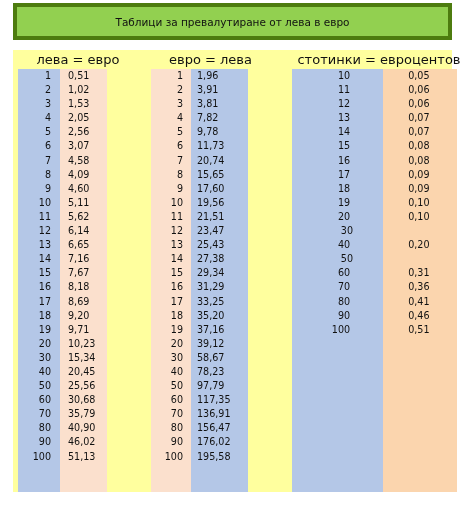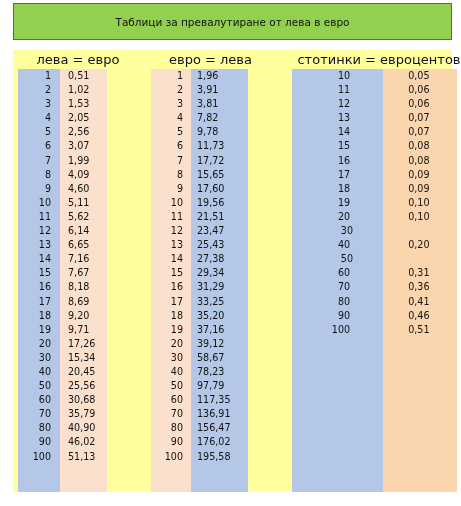--- a/index.html
+++ b/index.html
@@ -24,21 +24,21 @@
   }
 
   
   .banner {
     position: absolute;
     left: 13px;
     top: 3px;
     width: 439px;
     height: 37px;
     background: #92d050;
-    border: 1px solid #4d7c0f;
+    border: 4px solid #4d7c0f;
     box-sizing: border-box;
     display: flex;
     flex-direction: column;
     align-items: center;
     justify-content: center;
     gap: 1px;
   }
   .banner-line {
     font-size: 10.5px;
     color: #111111;
@@ -163,21 +163,21 @@
             <div class="row">
               <div class="cell k">5</div>
               <div class="cell v">2,56</div>
             </div>
             <div class="row">
               <div class="cell k">6</div>
               <div class="cell v">3,07</div>
             </div>
             <div class="row">
               <div class="cell k">7</div>
-              <div class="cell v">1,99</div>
+              <div class="cell v">4,58</div>
             </div>
             <div class="row">
               <div class="cell k">8</div>
               <div class="cell v">4,09</div>
             </div>
             <div class="row">
               <div class="cell k">9</div>
               <div class="cell v">4,60</div>
             </div>
             <div class="row">
@@ -215,21 +215,21 @@
             <div class="row">
               <div class="cell k">18</div>
               <div class="cell v">9,20</div>
             </div>
             <div class="row">
               <div class="cell k">19</div>
               <div class="cell v">9,71</div>
             </div>
             <div class="row">
               <div class="cell k">20</div>
-              <div class="cell v">17,26</div>
+              <div class="cell v">10,23</div>
             </div>
             <div class="row">
               <div class="cell k">30</div>
               <div class="cell v">15,34</div>
             </div>
             <div class="row">
               <div class="cell k">40</div>
               <div class="cell v">20,45</div>
             </div>
             <div class="row">
@@ -285,21 +285,21 @@
             <div class="row">
               <div class="cell k">5</div>
               <div class="cell v">9,78</div>
             </div>
             <div class="row">
               <div class="cell k">6</div>
               <div class="cell v">11,73</div>
             </div>
             <div class="row">
               <div class="cell k">7</div>
-              <div class="cell v">17,72</div>
+              <div class="cell v">20,74</div>
             </div>
             <div class="row">
               <div class="cell k">8</div>
               <div class="cell v">15,65</div>
             </div>
             <div class="row">
               <div class="cell k">9</div>
               <div class="cell v">17,60</div>
             </div>
             <div class="row">

